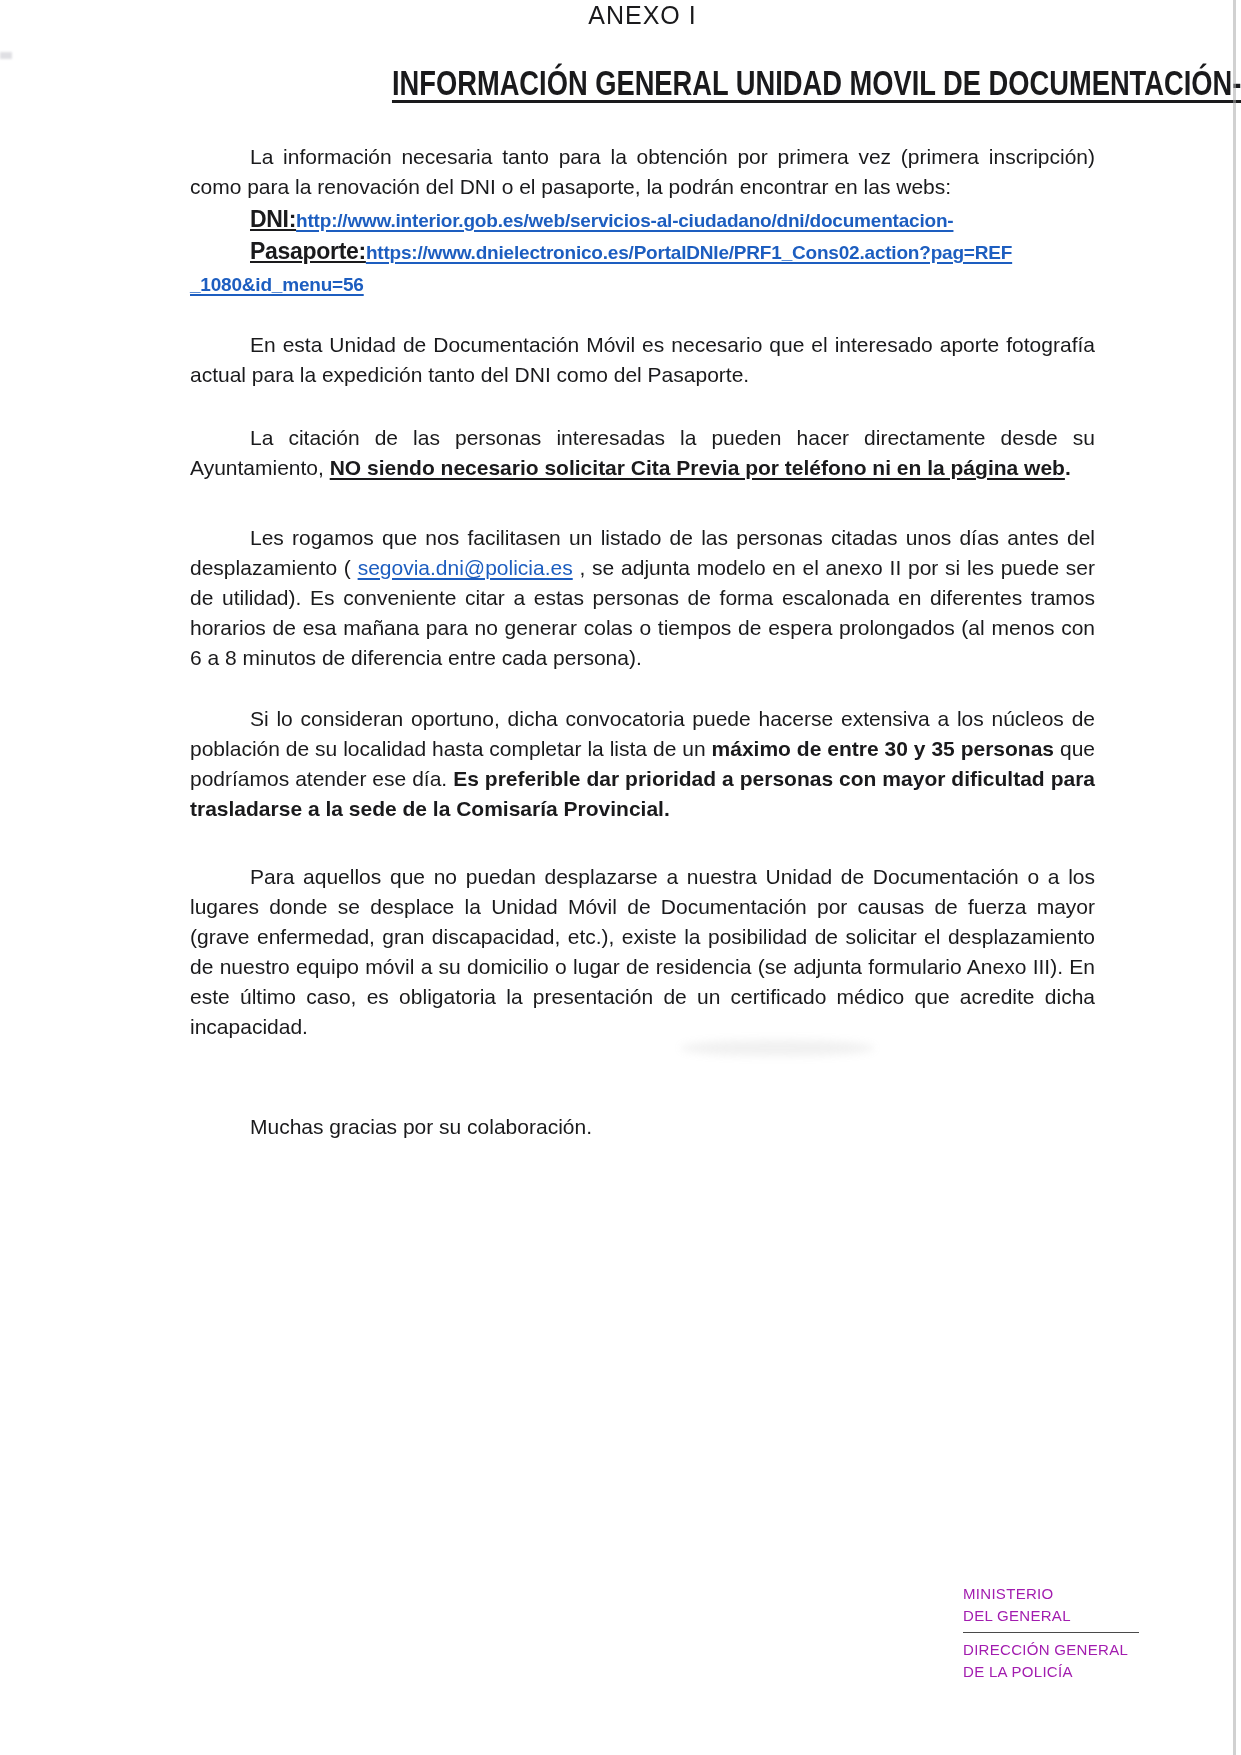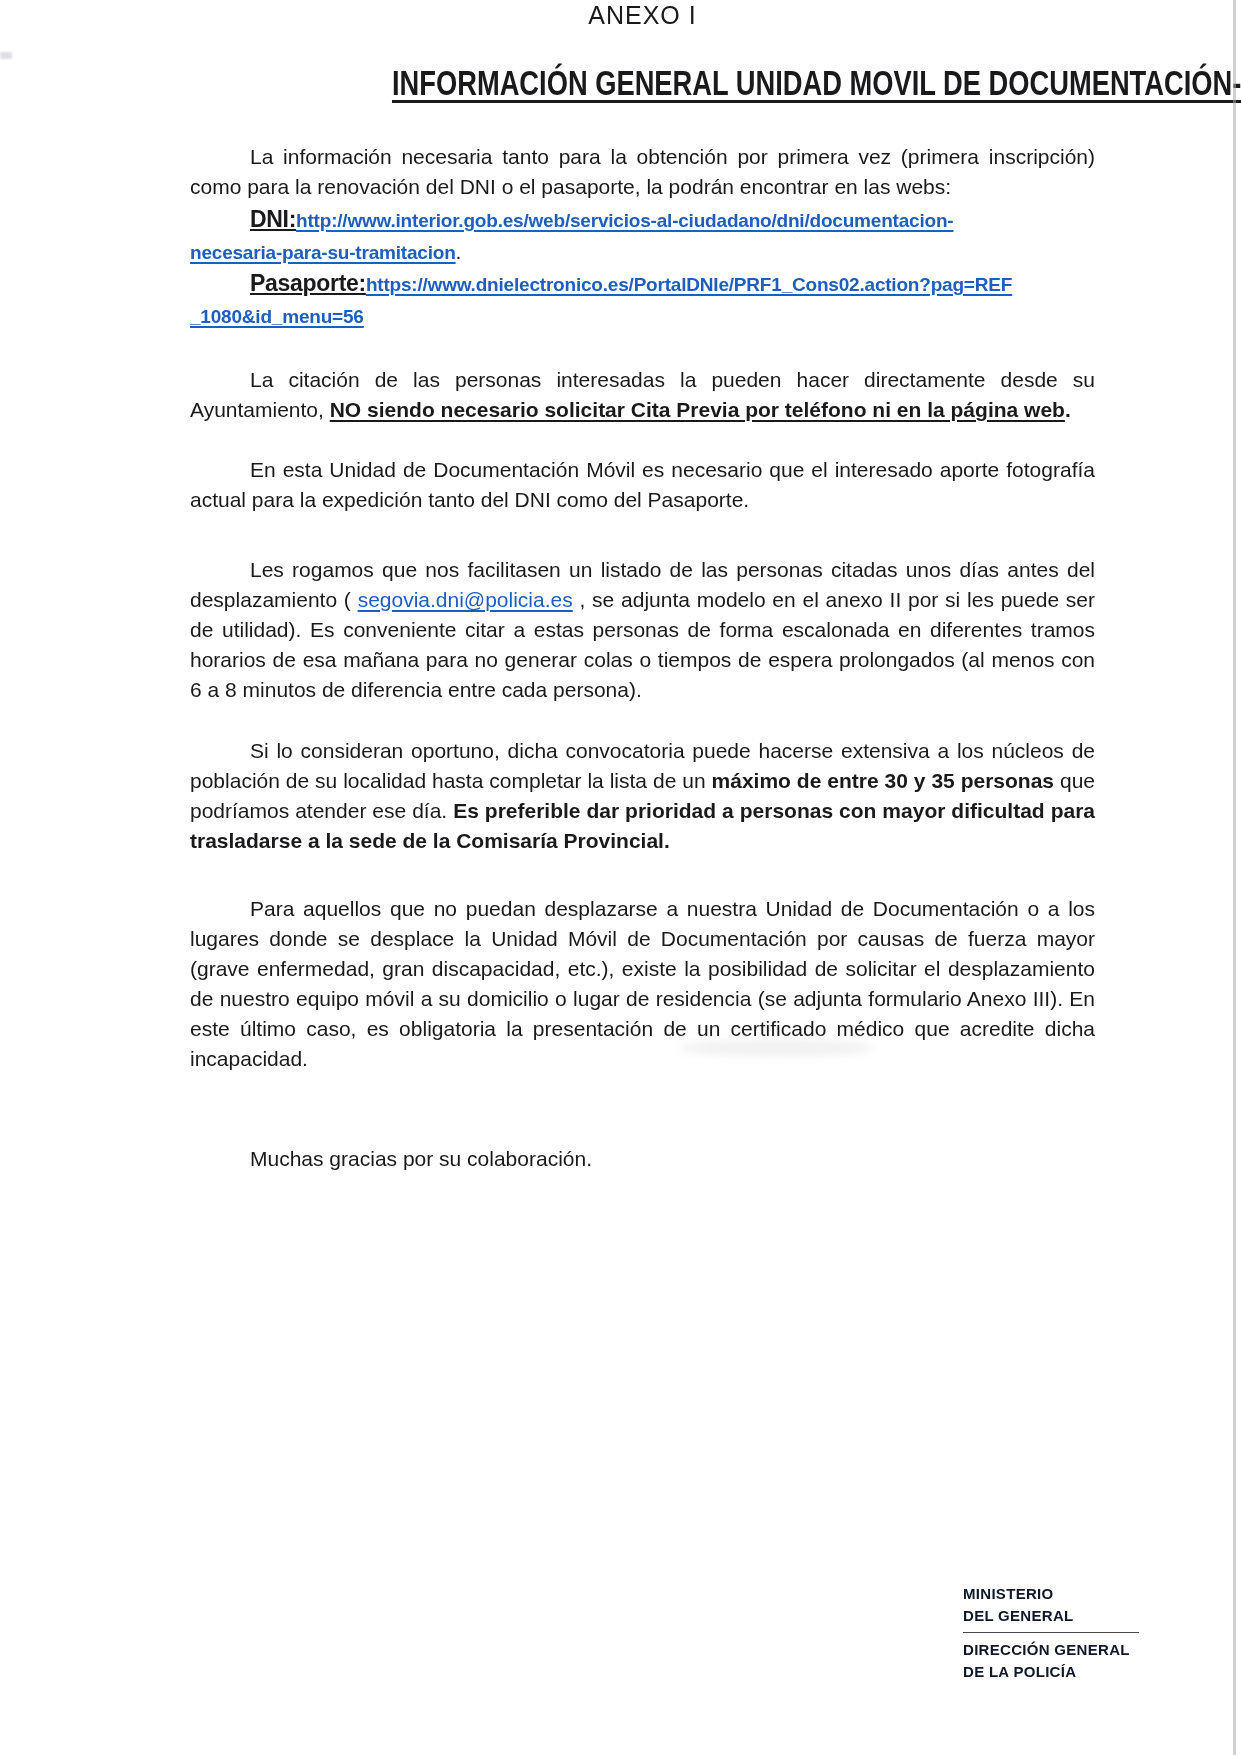--- a/index.html
+++ b/index.html
@@ -75,22 +75,21 @@
     font-size:21px;line-height:30px;
     text-indent:60px;
     text-align:left;
   }
   .footer{
     position:absolute;
     left:963px;top:1583px;
     width:200px;
     font-size:15px;line-height:22px;
     letter-spacing:0.3px;
-    color:#0f172a;
-    font-weight:bold;
+    color:#a21caf;
   }
   .footer .rule{
     width:176px;height:0;
     border-top:1.5px solid #4a4a4a;
     margin:5px 0 6px 0;
   }
   .scanline{
     position:absolute;
     left:1233px;top:0;
     width:3px;height:1755px;
@@ -122,28 +121,27 @@
   <div class="content">
 
     <h1 class="doc-title">ANEXO I</h1>
 
     <h2 class="doc-heading-wrap"><span class="doc-heading">INFORMACIÓN GENERAL UNIDAD MOVIL DE DOCUMENTACIÓN-VIDOC</span></h2>
 
     <p class="para">La información necesaria tanto para la obtención por primera vez (primera inscripción) como para la renovación del DNI o el pasaporte, la podrán encontrar en las webs:</p>
 
     <div class="linkblock">
       <div class="lline indent"><span class="lbl">DNI:</span><span class="l">http://www.interior.gob.es/web/servicios-al-ciudadano/dni/documentacion-</span></div>
-      <div class="lline"><span class="l">necesaria-para-su-tramitacion</span><span>.</span></div>
       <div class="lline indent"><span class="lbl">Pasaporte:</span><span class="l">https://www.dnielectronico.es/PortalDNIe/PRF1_Cons02.action?pag=REF</span></div>
       <div class="lline"><span class="l">_1080&amp;id_menu=56</span></div>
     </div>
 
+    <p class="para mt-p2">En esta Unidad de Documentación Móvil es necesario que el interesado aporte fotografía actual para la expedición tanto del DNI como del Pasaporte.</p>
+
     <p class="para mt-p3"><span>La citación de las personas interesadas la pueden hacer directamente desde su Ayuntamiento, </span><span class="b u">NO siendo necesario solicitar Cita Previa por teléfono ni en la página web</span><span class="b">.</span></p>
-
-    <p class="para mt-p2">En esta Unidad de Documentación Móvil es necesario que el interesado aporte fotografía actual para la expedición tanto del DNI como del Pasaporte.</p>
 
     <p class="para mt-p4"><span>Les rogamos que nos facilitasen un listado de las personas citadas unos días antes del desplazamiento ( </span><span class="l reg">segovia.dni@policia.es</span><span> , se adjunta modelo en el anexo II por si les puede ser de utilidad). Es conveniente citar a estas personas de forma escalonada en diferentes tramos horarios de esa mañana para no generar colas o tiempos de espera prolongados (al menos con 6 a 8 minutos de diferencia entre cada persona).</span></p>
 
     <p class="para mt-p5"><span>Si lo consideran oportuno, dicha convocatoria puede hacerse extensiva a los núcleos de población de su localidad hasta completar la lista de un </span><span class="b">máximo de entre 30 y 35 personas</span><span> que podríamos atender ese día. </span><span class="b">Es preferible dar prioridad a personas con mayor dificultad para trasladarse a la sede de la Comisaría Provincial.</span></p>
 
     <p class="para mt-p6">Para aquellos que no puedan desplazarse a nuestra Unidad de Documentación o a los lugares donde se desplace la Unidad Móvil de Documentación por causas de fuerza mayor (grave enfermedad, gran discapacidad, etc.), existe la posibilidad de solicitar el desplazamiento de nuestro equipo móvil a su domicilio o lugar de residencia (se adjunta formulario Anexo III). En este último caso, es obligatoria la presentación de un certificado médico que acredite dicha incapacidad.</p>
 
     <p class="closing">Muchas gracias por su colaboración.</p>
   </div>
 

